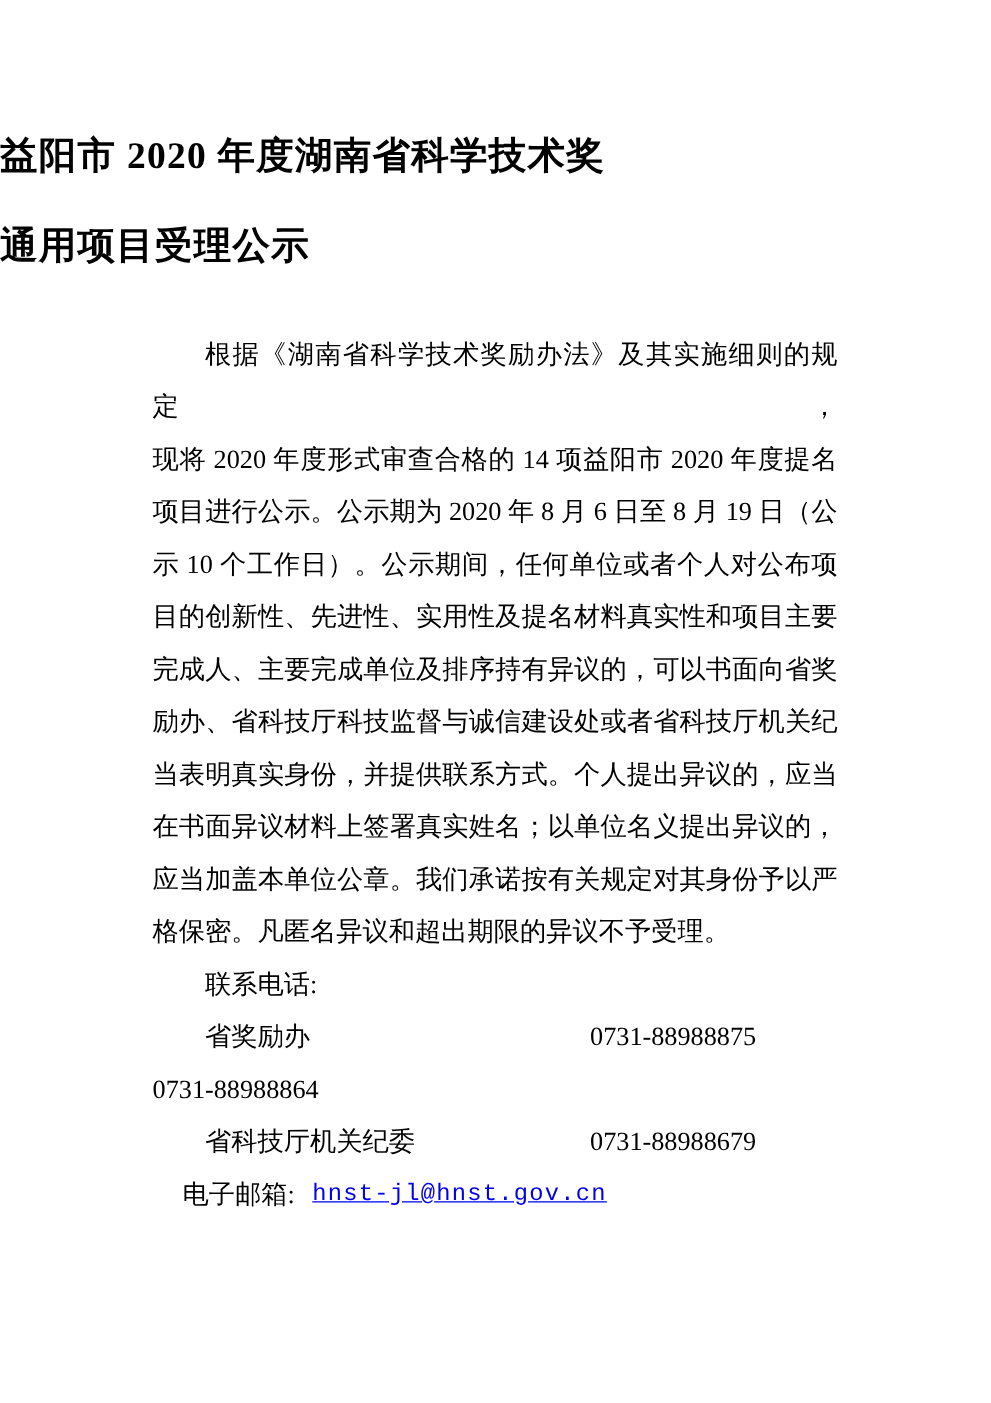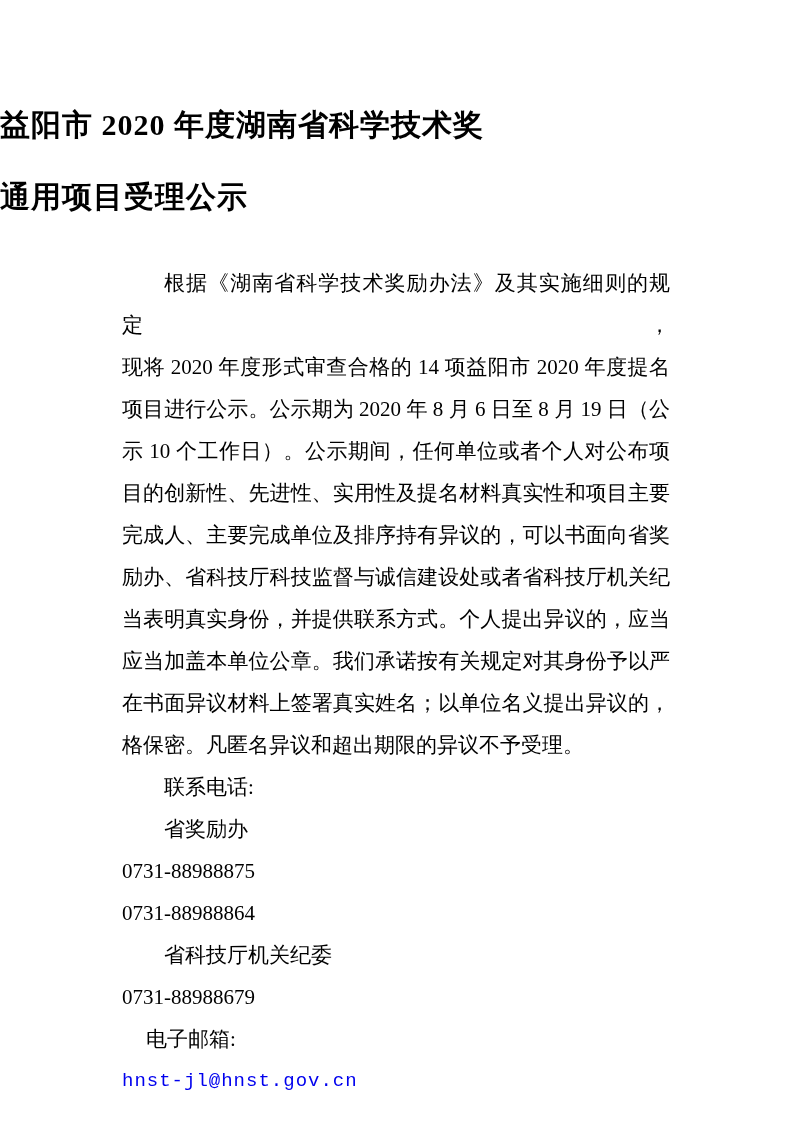--- a/index.html
+++ b/index.html
@@ -46,37 +46,37 @@
   }
   .indent{
     text-indent:42px;
   }
   .contact-heading{
     padding-left:42px;
   }
   .contact-row{
     display:flex;
     align-items:flex-start;
-    flex-direction:column;
   }
   .contact-label{
     margin-left:42px;
     width:308px;
     flex-shrink:0;
   }
   .contact-phone{
     white-space:nowrap;
   }
   .email-label{
     margin-left:24px;
     margin-right:14px;
     flex-shrink:0;
   }
   .email-link{
     color:var(--link);
+    text-decoration:underline;
     font-family:"Liberation Mono","DejaVu Sans Mono",monospace;
     font-size:19px;
     letter-spacing:1px;
     cursor:pointer;
   }
 </style>
 </head>
 <body>
 
 <div class="page">
@@ -88,22 +88,22 @@
 
   <div class="content">
     <div class="jline indent">根据《湖南省科学技术奖励办法》及其实施细则的规定，</div>
     <div class="jline">现将 2020 年度形式审查合格的 14 项益阳市 2020 年度提名</div>
     <div class="jline">项目进行公示。公示期为 2020 年 8 月 6 日至 8 月 19 日（公</div>
     <div class="jline">示 10 个工作日）。公示期间，任何单位或者个人对公布项</div>
     <div class="jline">目的创新性、先进性、实用性及提名材料真实性和项目主要</div>
     <div class="jline">完成人、主要完成单位及排序持有异议的，可以书面向省奖</div>
     <div class="jline">励办、省科技厅科技监督与诚信建设处或者省科技厅机关纪</div>
     <div class="jline">当表明真实身份，并提供联系方式。个人提出异议的，应当</div>
+    <div class="jline">在书面异议材料上签署真实姓名；以单位名义提出异议的，</div>
     <div class="jline">应当加盖本单位公章。我们承诺按有关规定对其身份予以严</div>
-    <div class="jline">在书面异议材料上签署真实姓名；以单位名义提出异议的，</div>
     <div class="lastline">格保密。凡匿名异议和超出期限的异议不予受理。</div>
 
     <div class="contact-heading">联系电话:</div>
 
     <div class="contact-row">
       <div class="contact-label">省奖励办</div>
       <div class="contact-phone">0731-88988875</div>
     </div>
     <div class="contact-row">
       <div class="contact-phone">0731-88988864</div>

